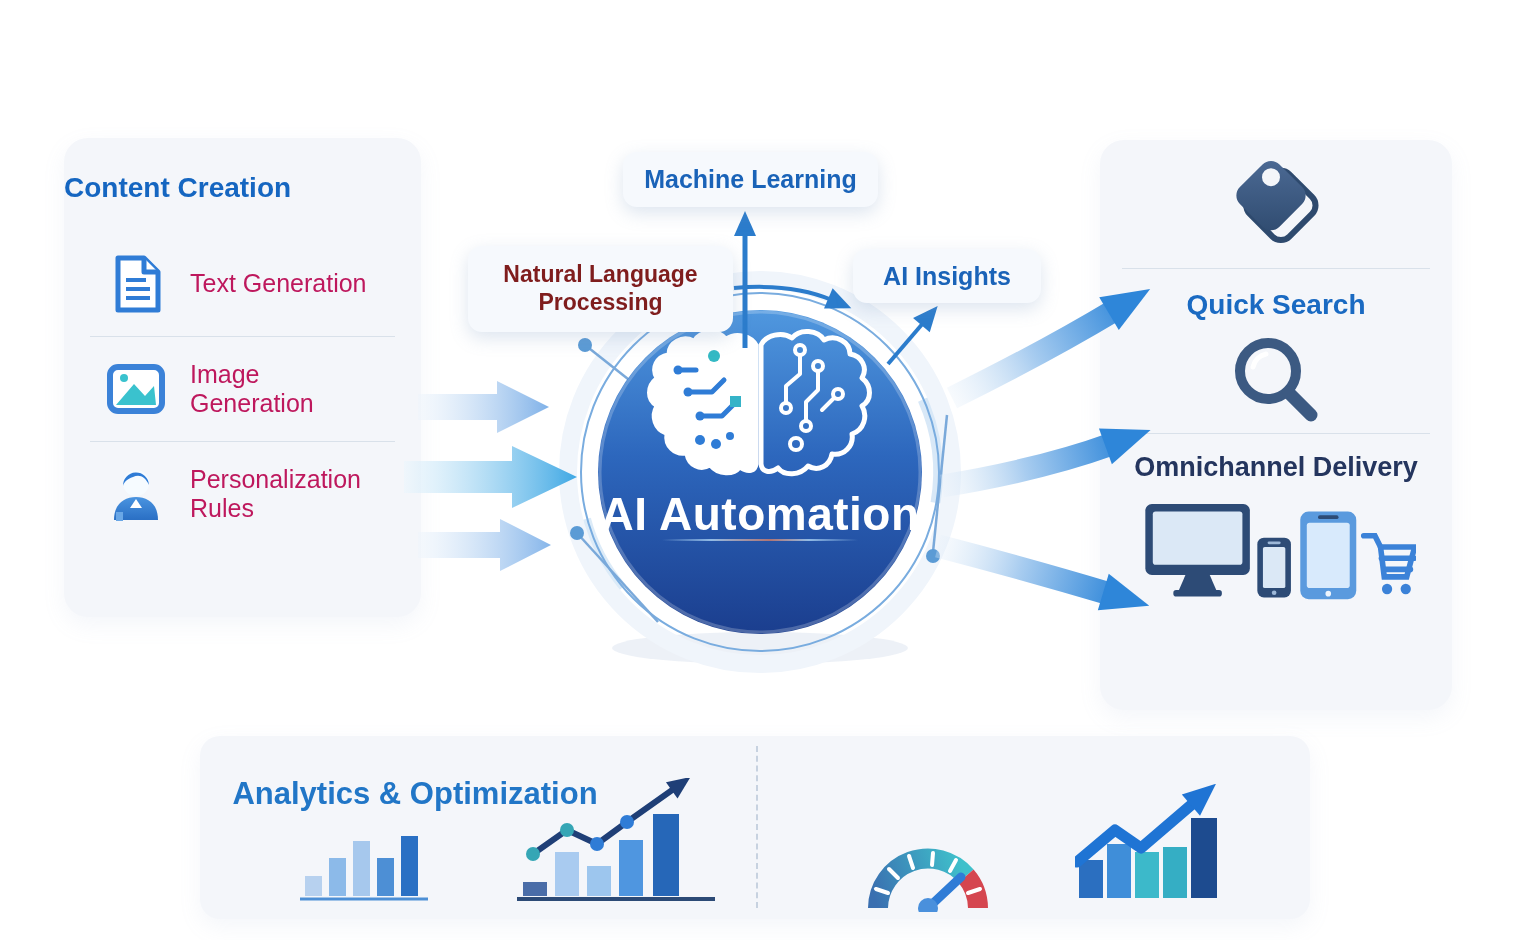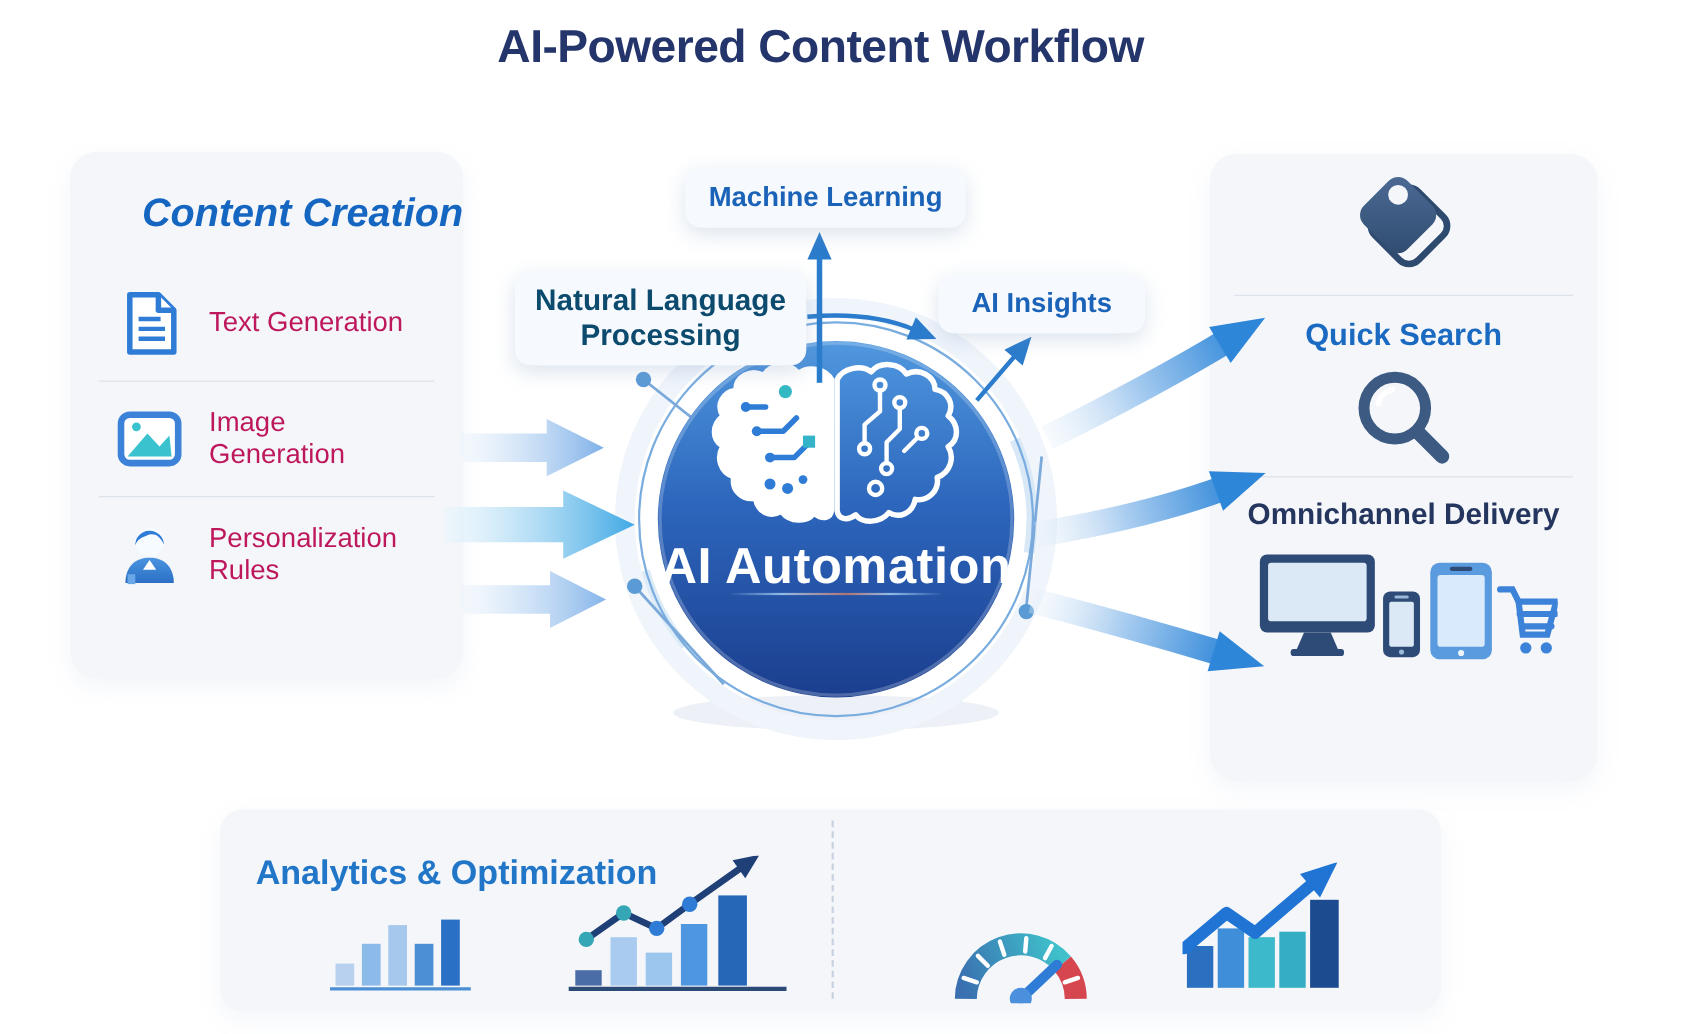--- a/index.html
+++ b/index.html
@@ -10,21 +10,21 @@
   .page-title {
     position:absolute; top:18px; left:0; width:1492px; text-align:center;
     font-size:42px; font-weight:bold; color:#23356b; letter-spacing:-0.5px;
   }
   .panel { position:absolute; background:#f4f6fa; border-radius:24px;
            box-shadow:0 8px 22px rgba(150,170,205,0.10); z-index:1; }
   .panel-left  { left:64px;  top:138px; width:357px;  height:479px; }
   .panel-right { left:1100px; top:140px; width:352px; height:570px; }
   .panel-bottom{ left:200px; top:736px; width:1110px; height:183px; border-radius:20px; }
 
-  .lp-header { padding-top:34px; text-align:right; font-size:36px; font-weight:bold; color:#1566c1;font-style:italic; }
+  .lp-header { padding-top:34px; text-align:left; font-size:28px; font-weight:bold; color:#1566c1; }
   .item-row  { display:flex; align-items:center; gap:22px; padding-left:40px; height:92px; }
   .item-row.first { margin-top:34px; }
   .item-label{ font-size:25px; color:#be185d; line-height:1.18; max-width:200px; }
   .sep { height:1px; background:#d9e1ea; margin:6px 26px; }
 
   .rp-header  { text-align:center; font-size:28px; font-weight:bold; color:#1a6ac2; }
   .rp-header.navy { color:#24355e; font-size:27px; }
   .rp-icon-wrap { display:flex; justify-content:center; }
   .rp-s1 .rp-header { padding-top:32px; }
   .rp-sep { height:1px; background:#d9e1ea; margin:4px 22px; }
@@ -35,40 +35,39 @@
   .bp-divider { position:absolute; left:556px; top:10px; height:162px; border-left:2px dashed #c7d2e0; }
   .bp-icon { position:absolute; }
 
   .pill {
     position:absolute; background:#f6f9fd; border-radius:14px; z-index:5;
     box-shadow:0 6px 18px rgba(120,150,190,0.25);
     display:flex; align-items:center; justify-content:center;
     font-weight:bold; text-align:center;
   }
   .pill-ml  { left:623px; top:152px; width:255px; height:55px; font-size:25px; color:#1a63b8; }
-  .pill-nlp { left:468px; top:246px; width:265px; height:86px; font-size:27px; color:#0c4a6e; line-height:1.2; }
+  .pill-nlp { left:468px; top:246px; width:265px; height:86px; font-size:23px; color:#7f1d1d; line-height:1.2; }
   .pill-ai  { left:853px; top:249px; width:188px; height:54px; font-size:25px; color:#1a63b8; }
 
   .center-label {
     position:absolute; left:585px; top:487px; width:350px; z-index:4;
     text-align:center; font-size:46px; font-weight:bold; color:#ffffff; letter-spacing:0.5px;
   }
   .center-underline {
     position:absolute; left:662px; top:539px; width:196px; height:2px; z-index:4;
     background:linear-gradient(90deg, rgba(255,255,255,0) 0%, rgba(165,205,240,.85) 25%,
                rgba(190,120,110,.9) 55%, rgba(165,205,240,.85) 75%, rgba(255,255,255,0) 100%);
   }
   .overlay { position:absolute; left:0; top:0; z-index:3; pointer-events:none; }
 </style>
 </head>
 <body>
 
 <div class="canvas">
 
-  <div class="page-title">AI-Powered Content Workflow</div>
 
   <div class="panel panel-left">
     <div class="lp-header">Content Creation</div>
 
     <div class="item-row first">
       <svg width="64" height="64" viewBox="0 0 64 64">
         <path d="M14 6 L40 6 L54 20 L54 58 L14 58 Z" fill="#ffffff" stroke="#2f7cd6" stroke-width="5" stroke-linejoin="round"></path>
         <path d="M40 6 L40 20 L54 20" fill="#ffffff" stroke="#2f7cd6" stroke-width="5" stroke-linejoin="round"></path>
         <line x1="22" y1="28" x2="42" y2="28" stroke="#2f7cd6" stroke-width="4"></line>
         <line x1="22" y1="37" x2="46" y2="37" stroke="#2f7cd6" stroke-width="4"></line>

